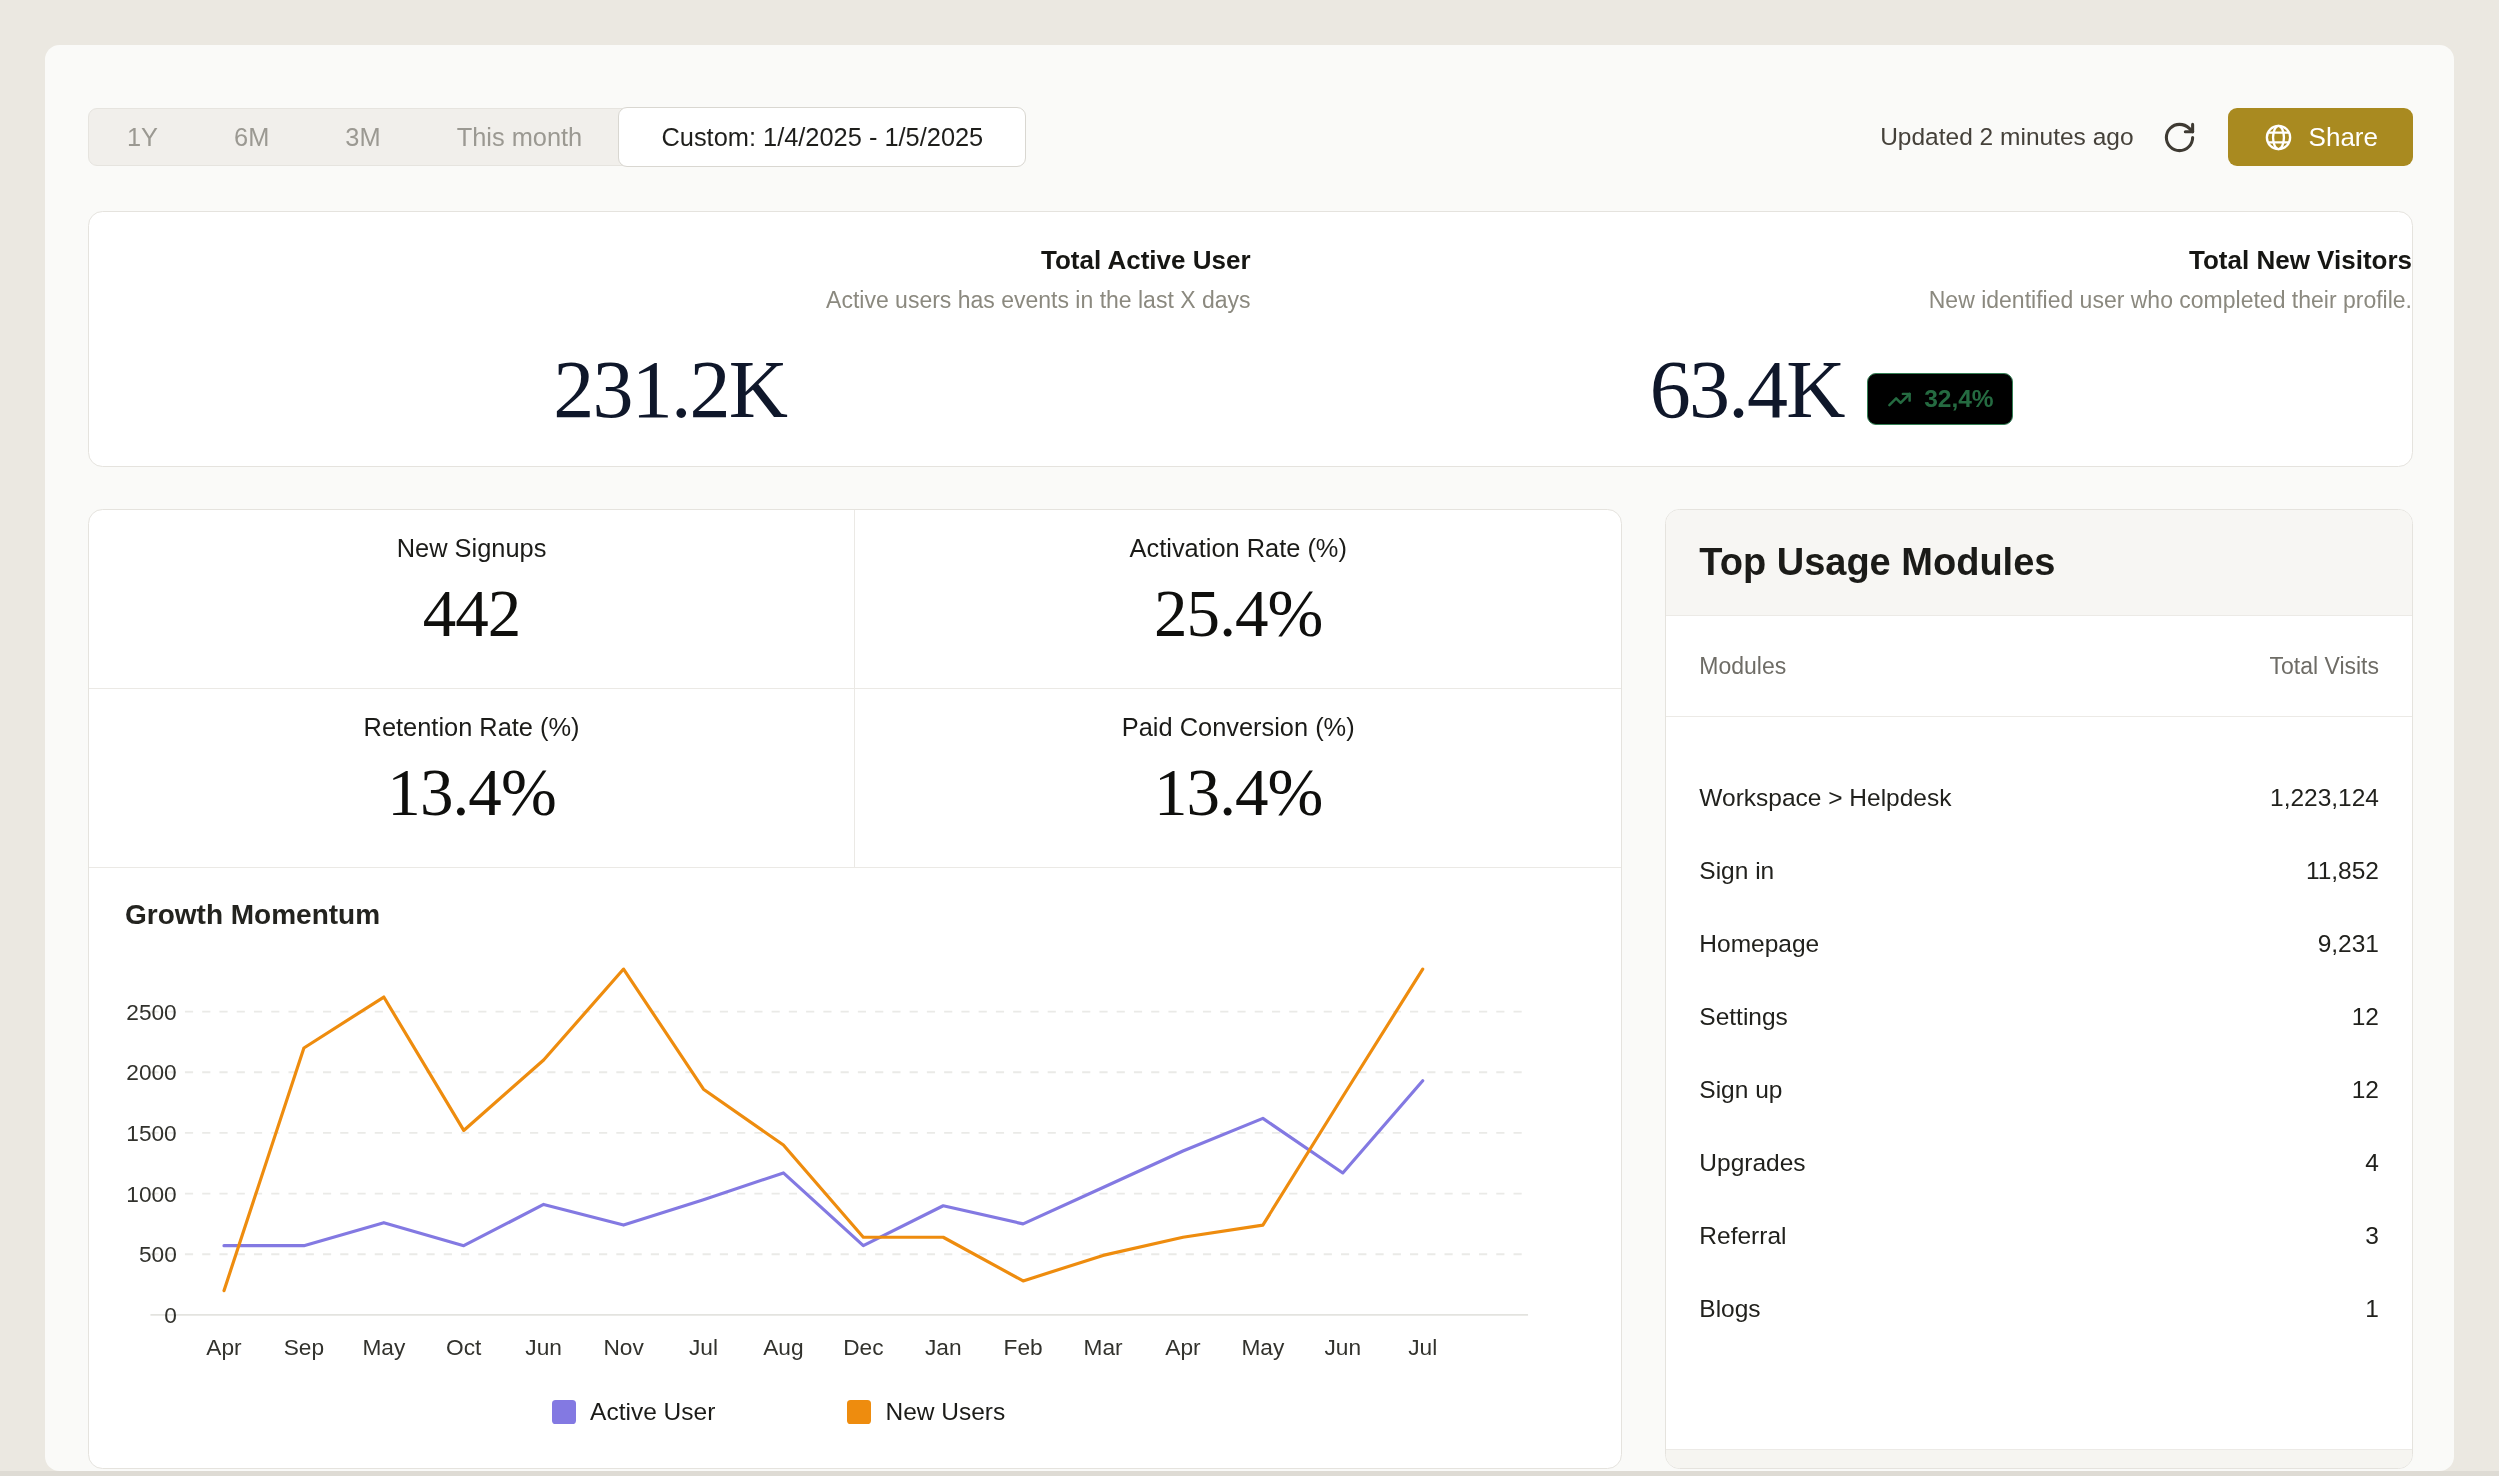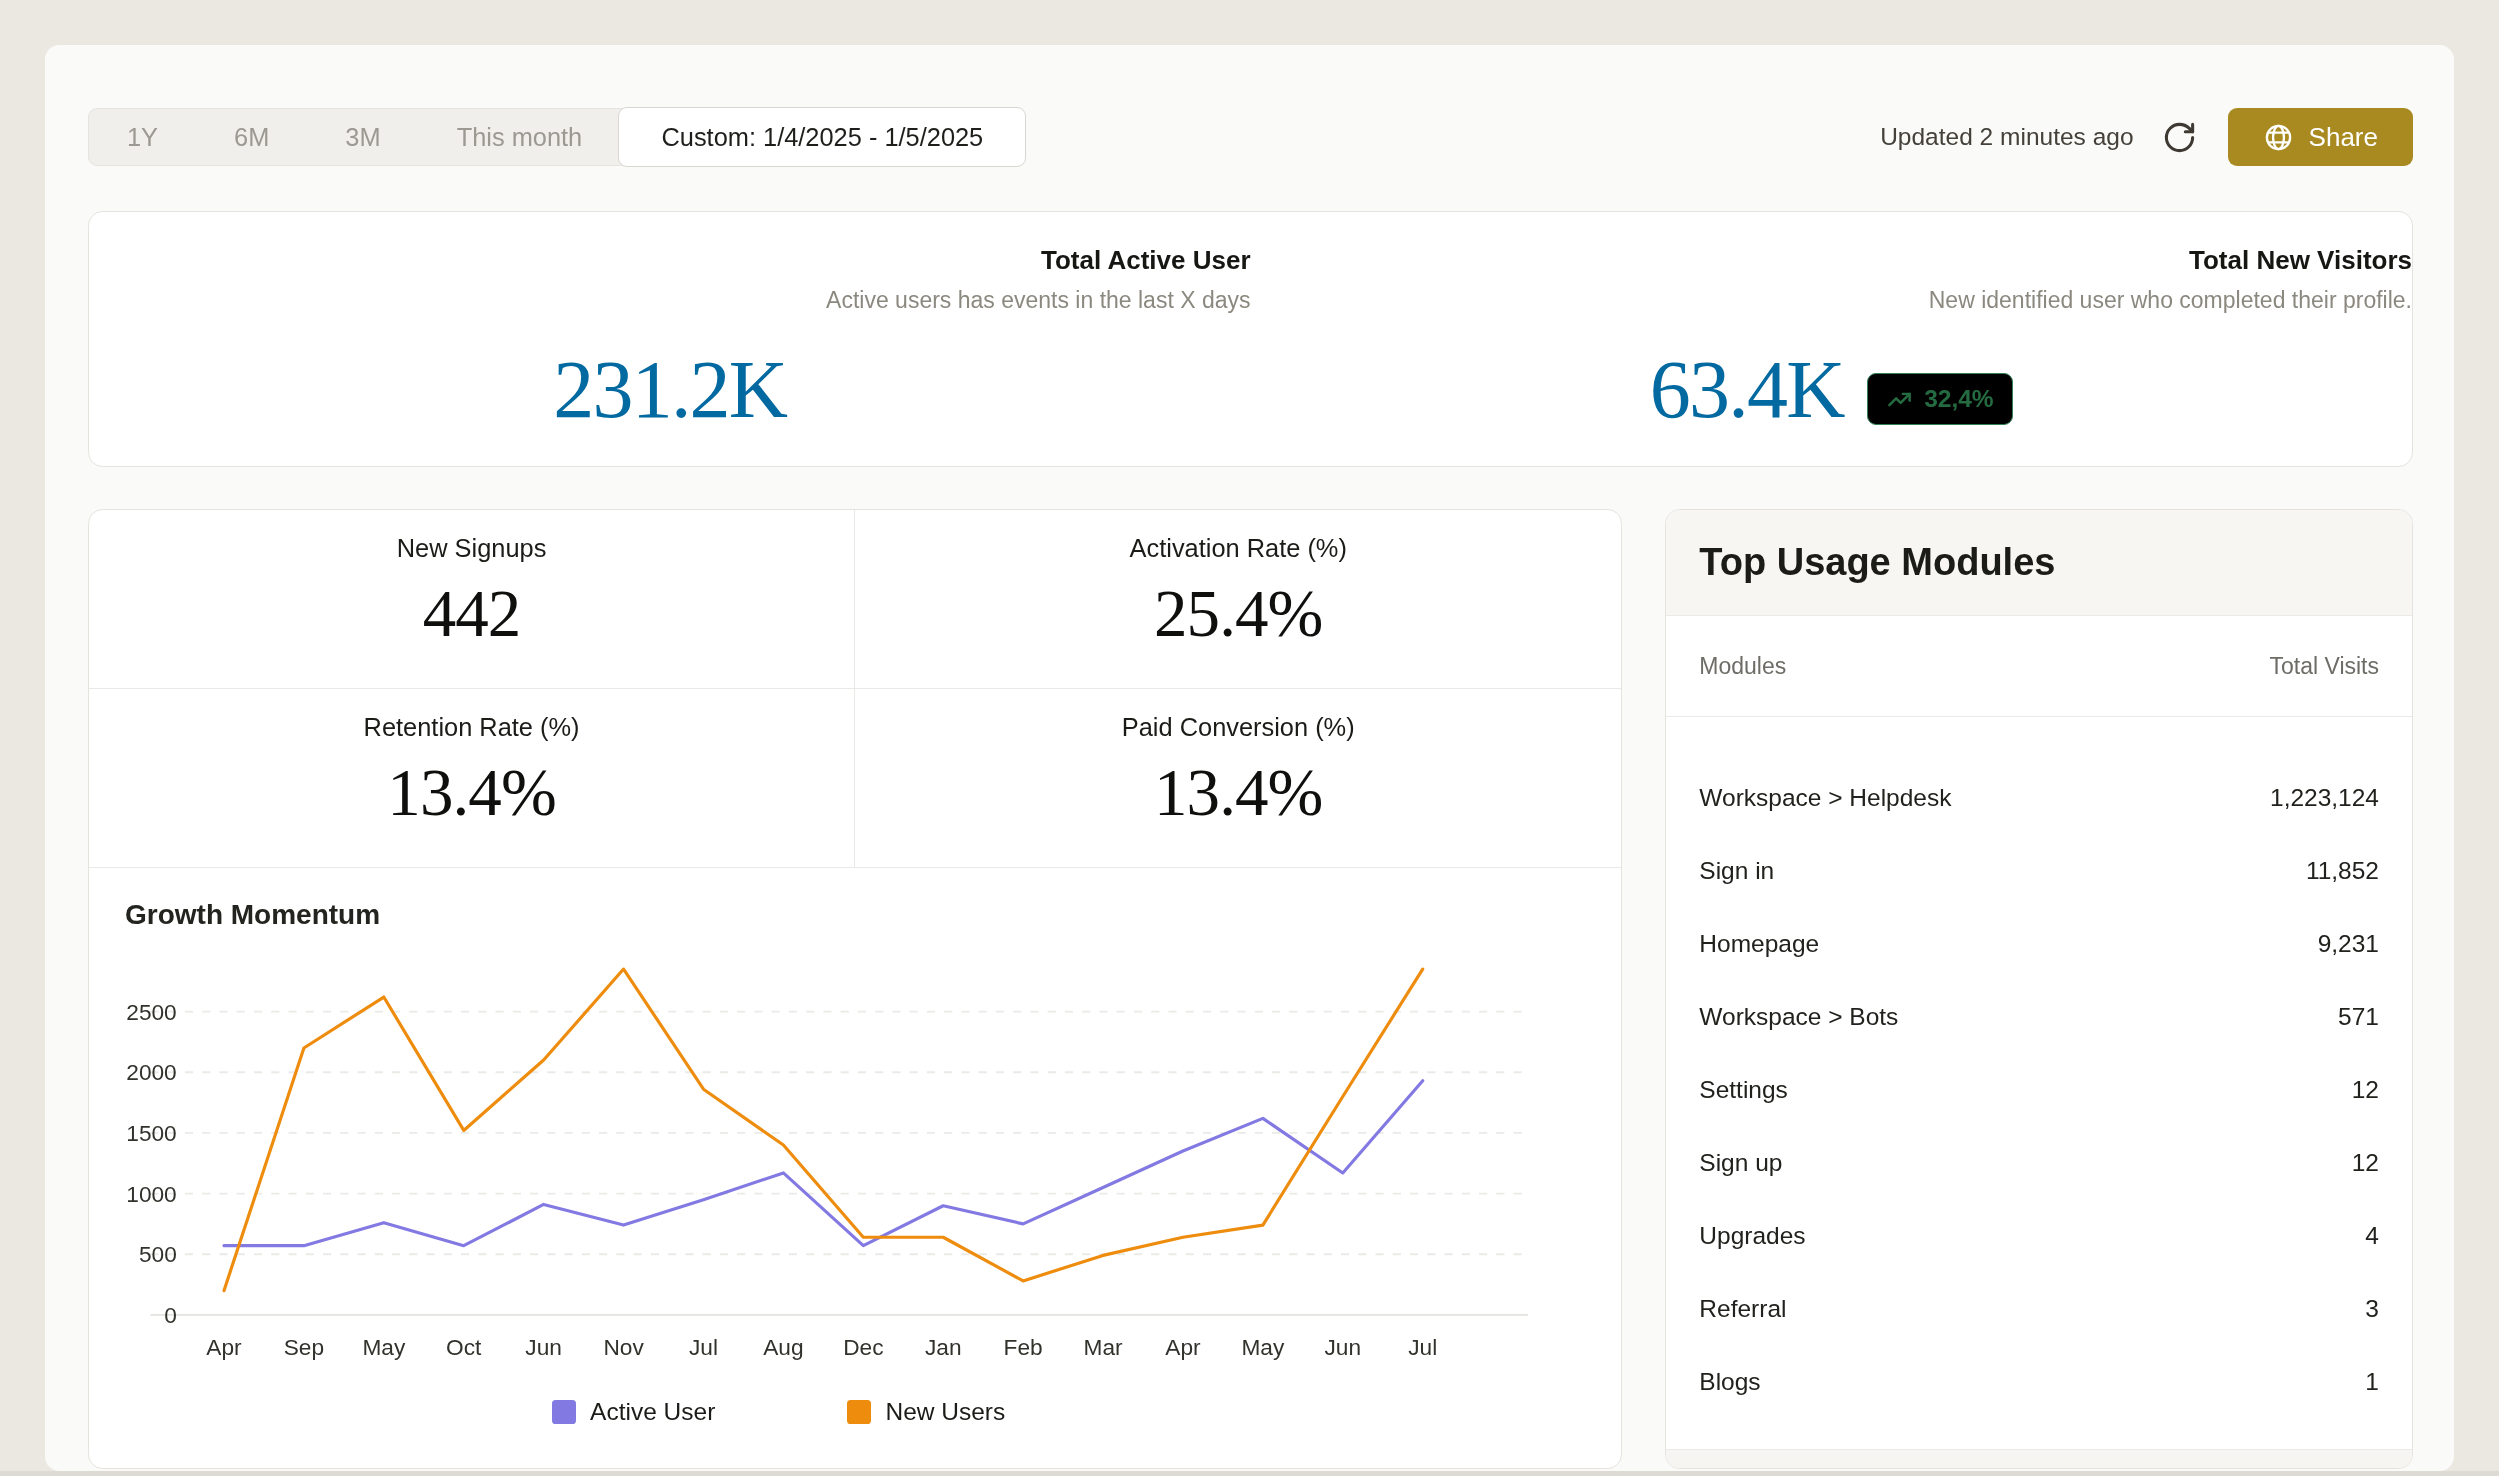--- a/index.html
+++ b/index.html
@@ -17,21 +17,21 @@
   .refresh-btn svg{width:35px;height:35px}
   .share-btn{display:flex;align-items:center;gap:14.5px;height:58px;padding:4px 35px;border:none;border-radius:9px;background:#A98A20;color:#fff;font-size:26px;font-weight:500;font-family:inherit;cursor:pointer}
   .share-btn svg{width:31px;height:31px}
 
   
   .overview-card{margin-top:45px;height:256px;background:#fff;border:1.8px solid #E5E3DE;border-radius:14.5px;box-sizing:border-box;display:flex}
   .ov-half{flex:1;text-align:right;padding-top:33px}
   .ov-title{font-size:26px;font-weight:600;color:#161613}
   .ov-sub{margin-top:11px;font-size:23px;color:#8B897F}
   .ov-value-row{margin-top:35px;display:flex;justify-content:center;align-items:center;gap:23.6px}
-  .big-num{font-family:"Liberation Serif",serif;font-size:82px;line-height:1;color:#0369a1;letter-spacing:-1.8px}
+  .big-num{font-family:"Liberation Serif",serif;font-size:82px;line-height:1;color:#0f172a;letter-spacing:-1.8px}
   .badge{display:inline-flex;align-items:center;gap:11px;padding:11px 18px;border:1.8px solid #348055;border-radius:9px;background:#EDFAF2;color:#256B41;font-size:24.5px;font-weight:600;transform:translateY(9px)}
   .badge svg{width:27px;height:27px}
 
   
   .content-row{margin-top:42px;display:flex;gap:43px;height:960px}
   .left-card{width:1535px;background:#fff;border:1.8px solid #E5E3DE;border-radius:14.5px;box-sizing:border-box;overflow:hidden}
   .stats-grid{display:grid;grid-template-columns:1fr 1fr}
   .stat-cell{height:179px;box-sizing:border-box;border-bottom:1.8px solid #EBE9E5;text-align:center;padding-top:23.6px}
   .stat-cell.col-l{border-right:1.8px solid #EBE9E5}
   .stat-label{font-size:25.4px;font-weight:500;color:#1B1B18}
@@ -194,24 +194,20 @@
         <div class="mod-row">
           <span class="mod-name">Sign in</span>
           <span class="mod-visits">11,852</span>
         </div>
 
         <div class="mod-row">
           <span class="mod-name">Homepage</span>
           <span class="mod-visits">9,231</span>
         </div>
 
-        <div class="mod-row">
-          <span class="mod-name">Workspace &gt; Bots</span>
-          <span class="mod-visits">571</span>
-        </div>
 
         <div class="mod-row">
           <span class="mod-name">Settings</span>
           <span class="mod-visits">12</span>
         </div>
 
         <div class="mod-row">
           <span class="mod-name">Sign up</span>
           <span class="mod-visits">12</span>
         </div>

